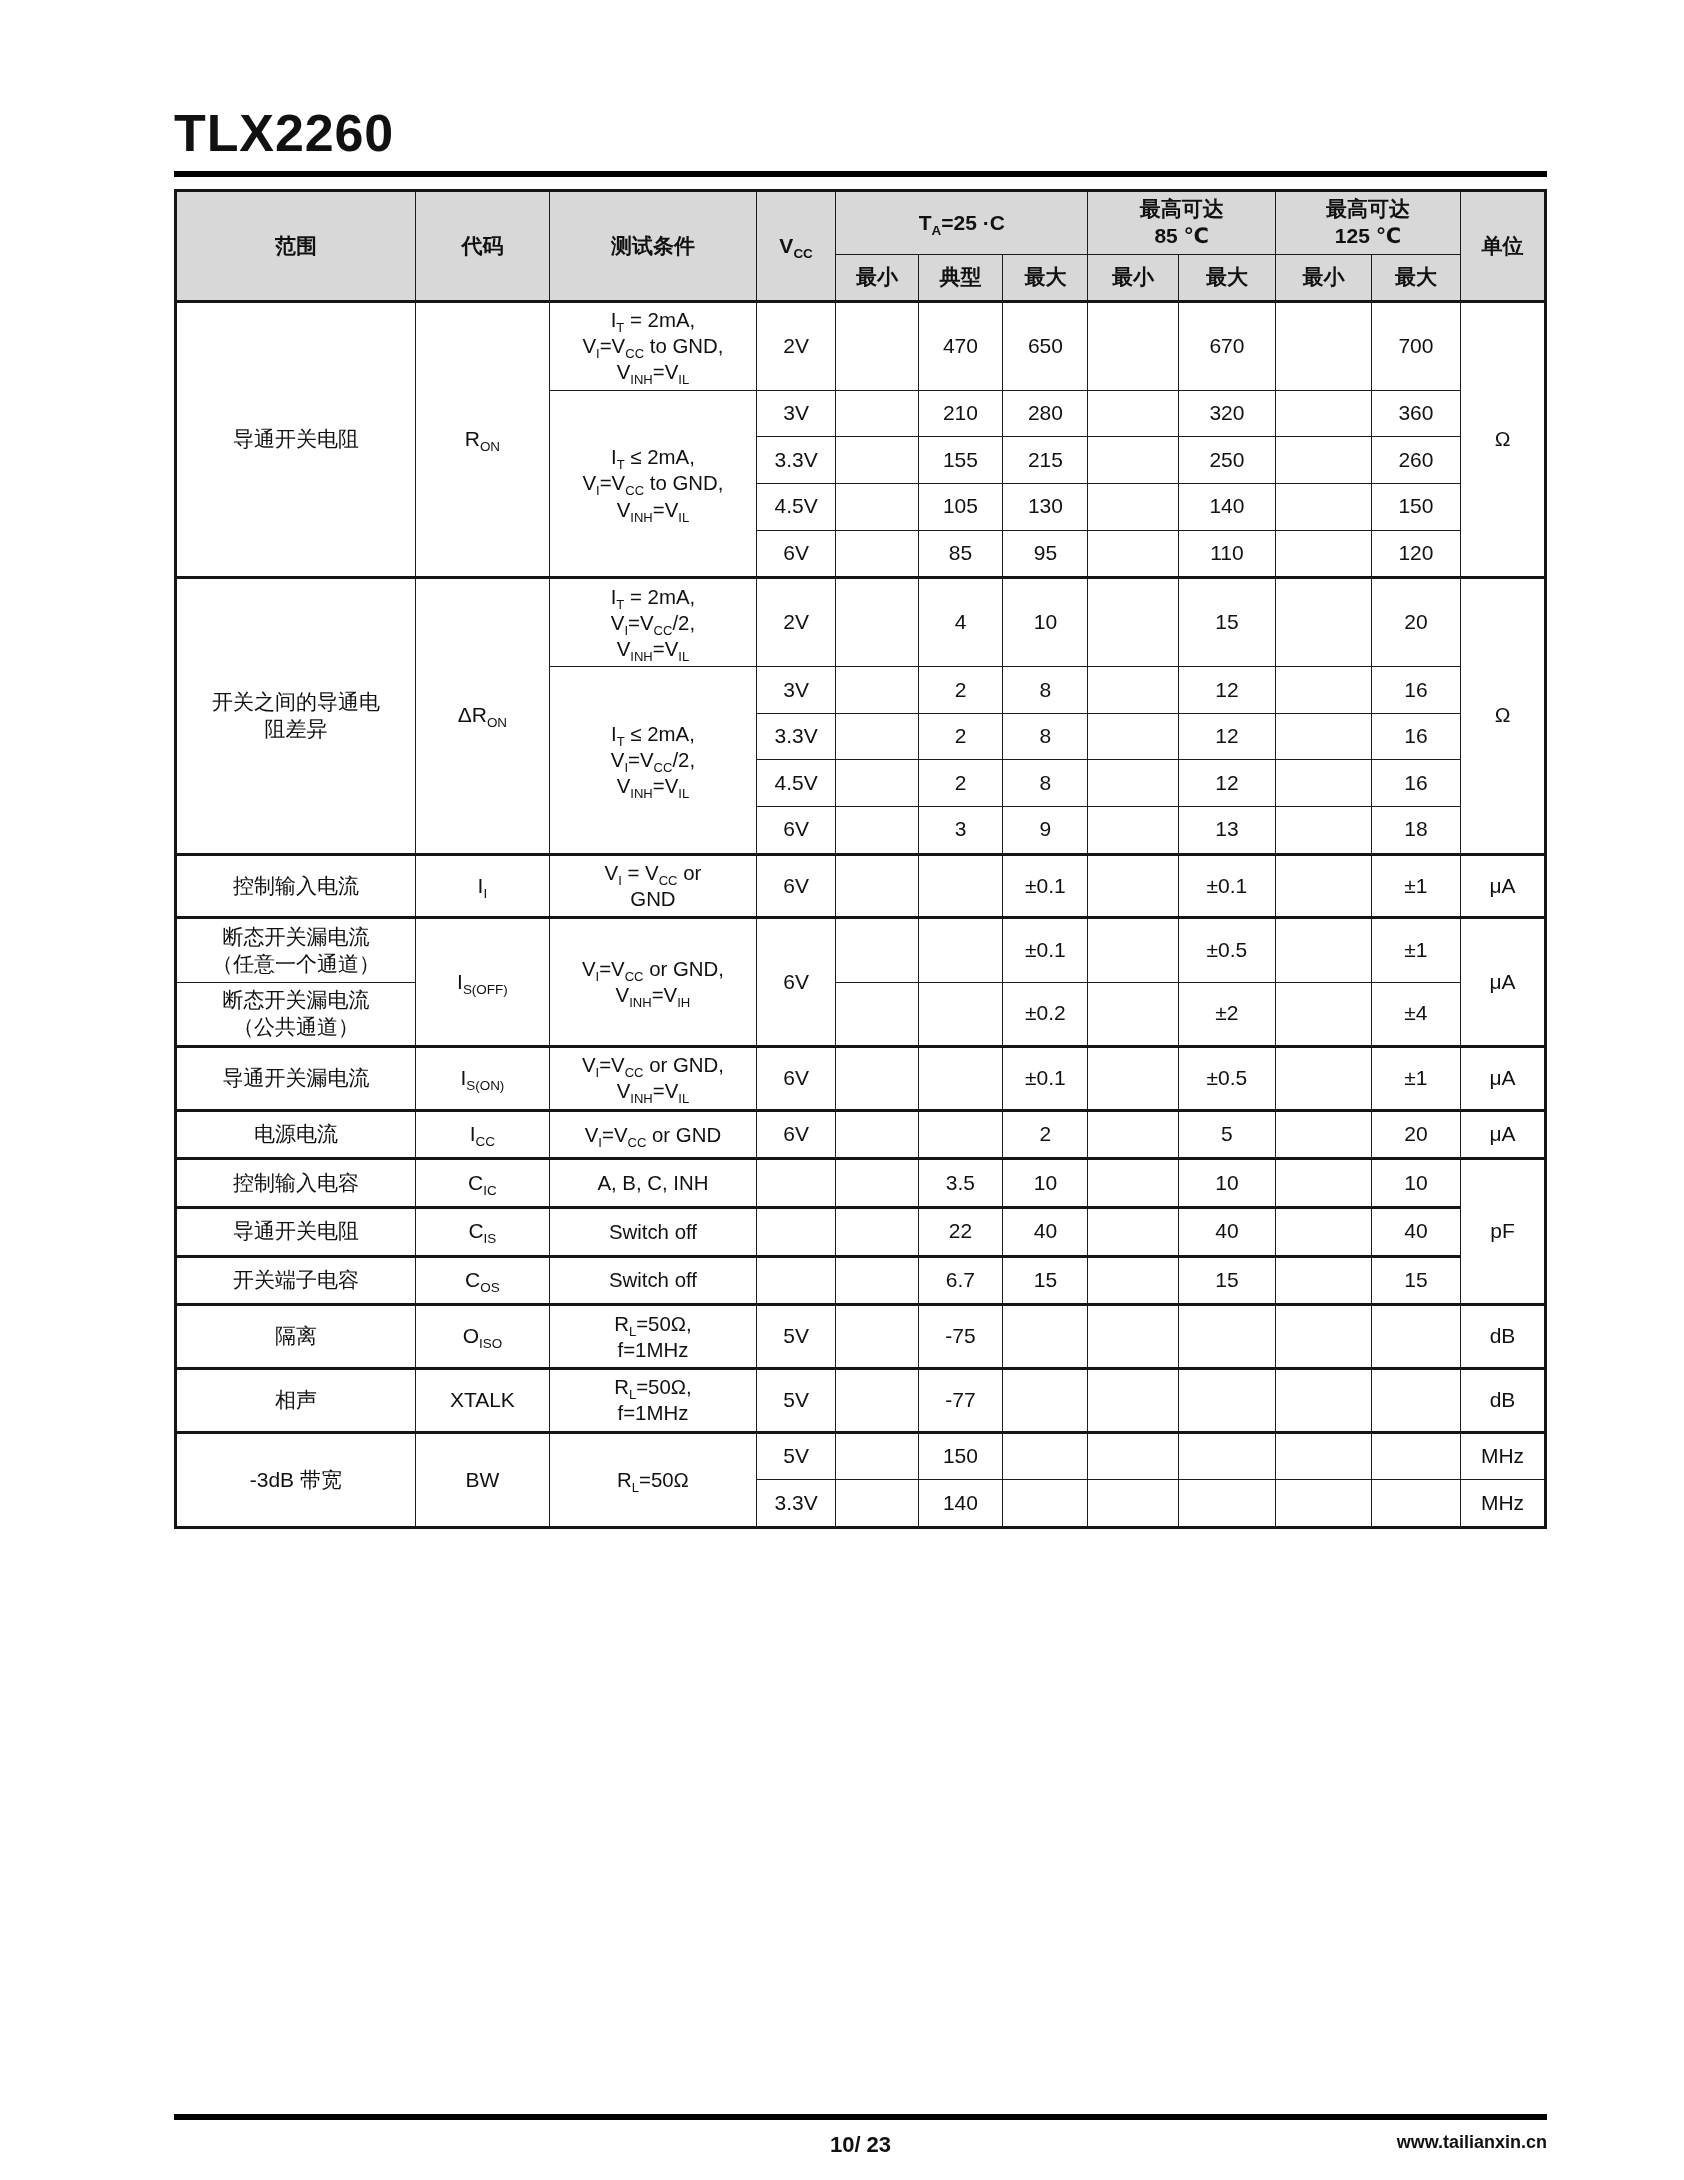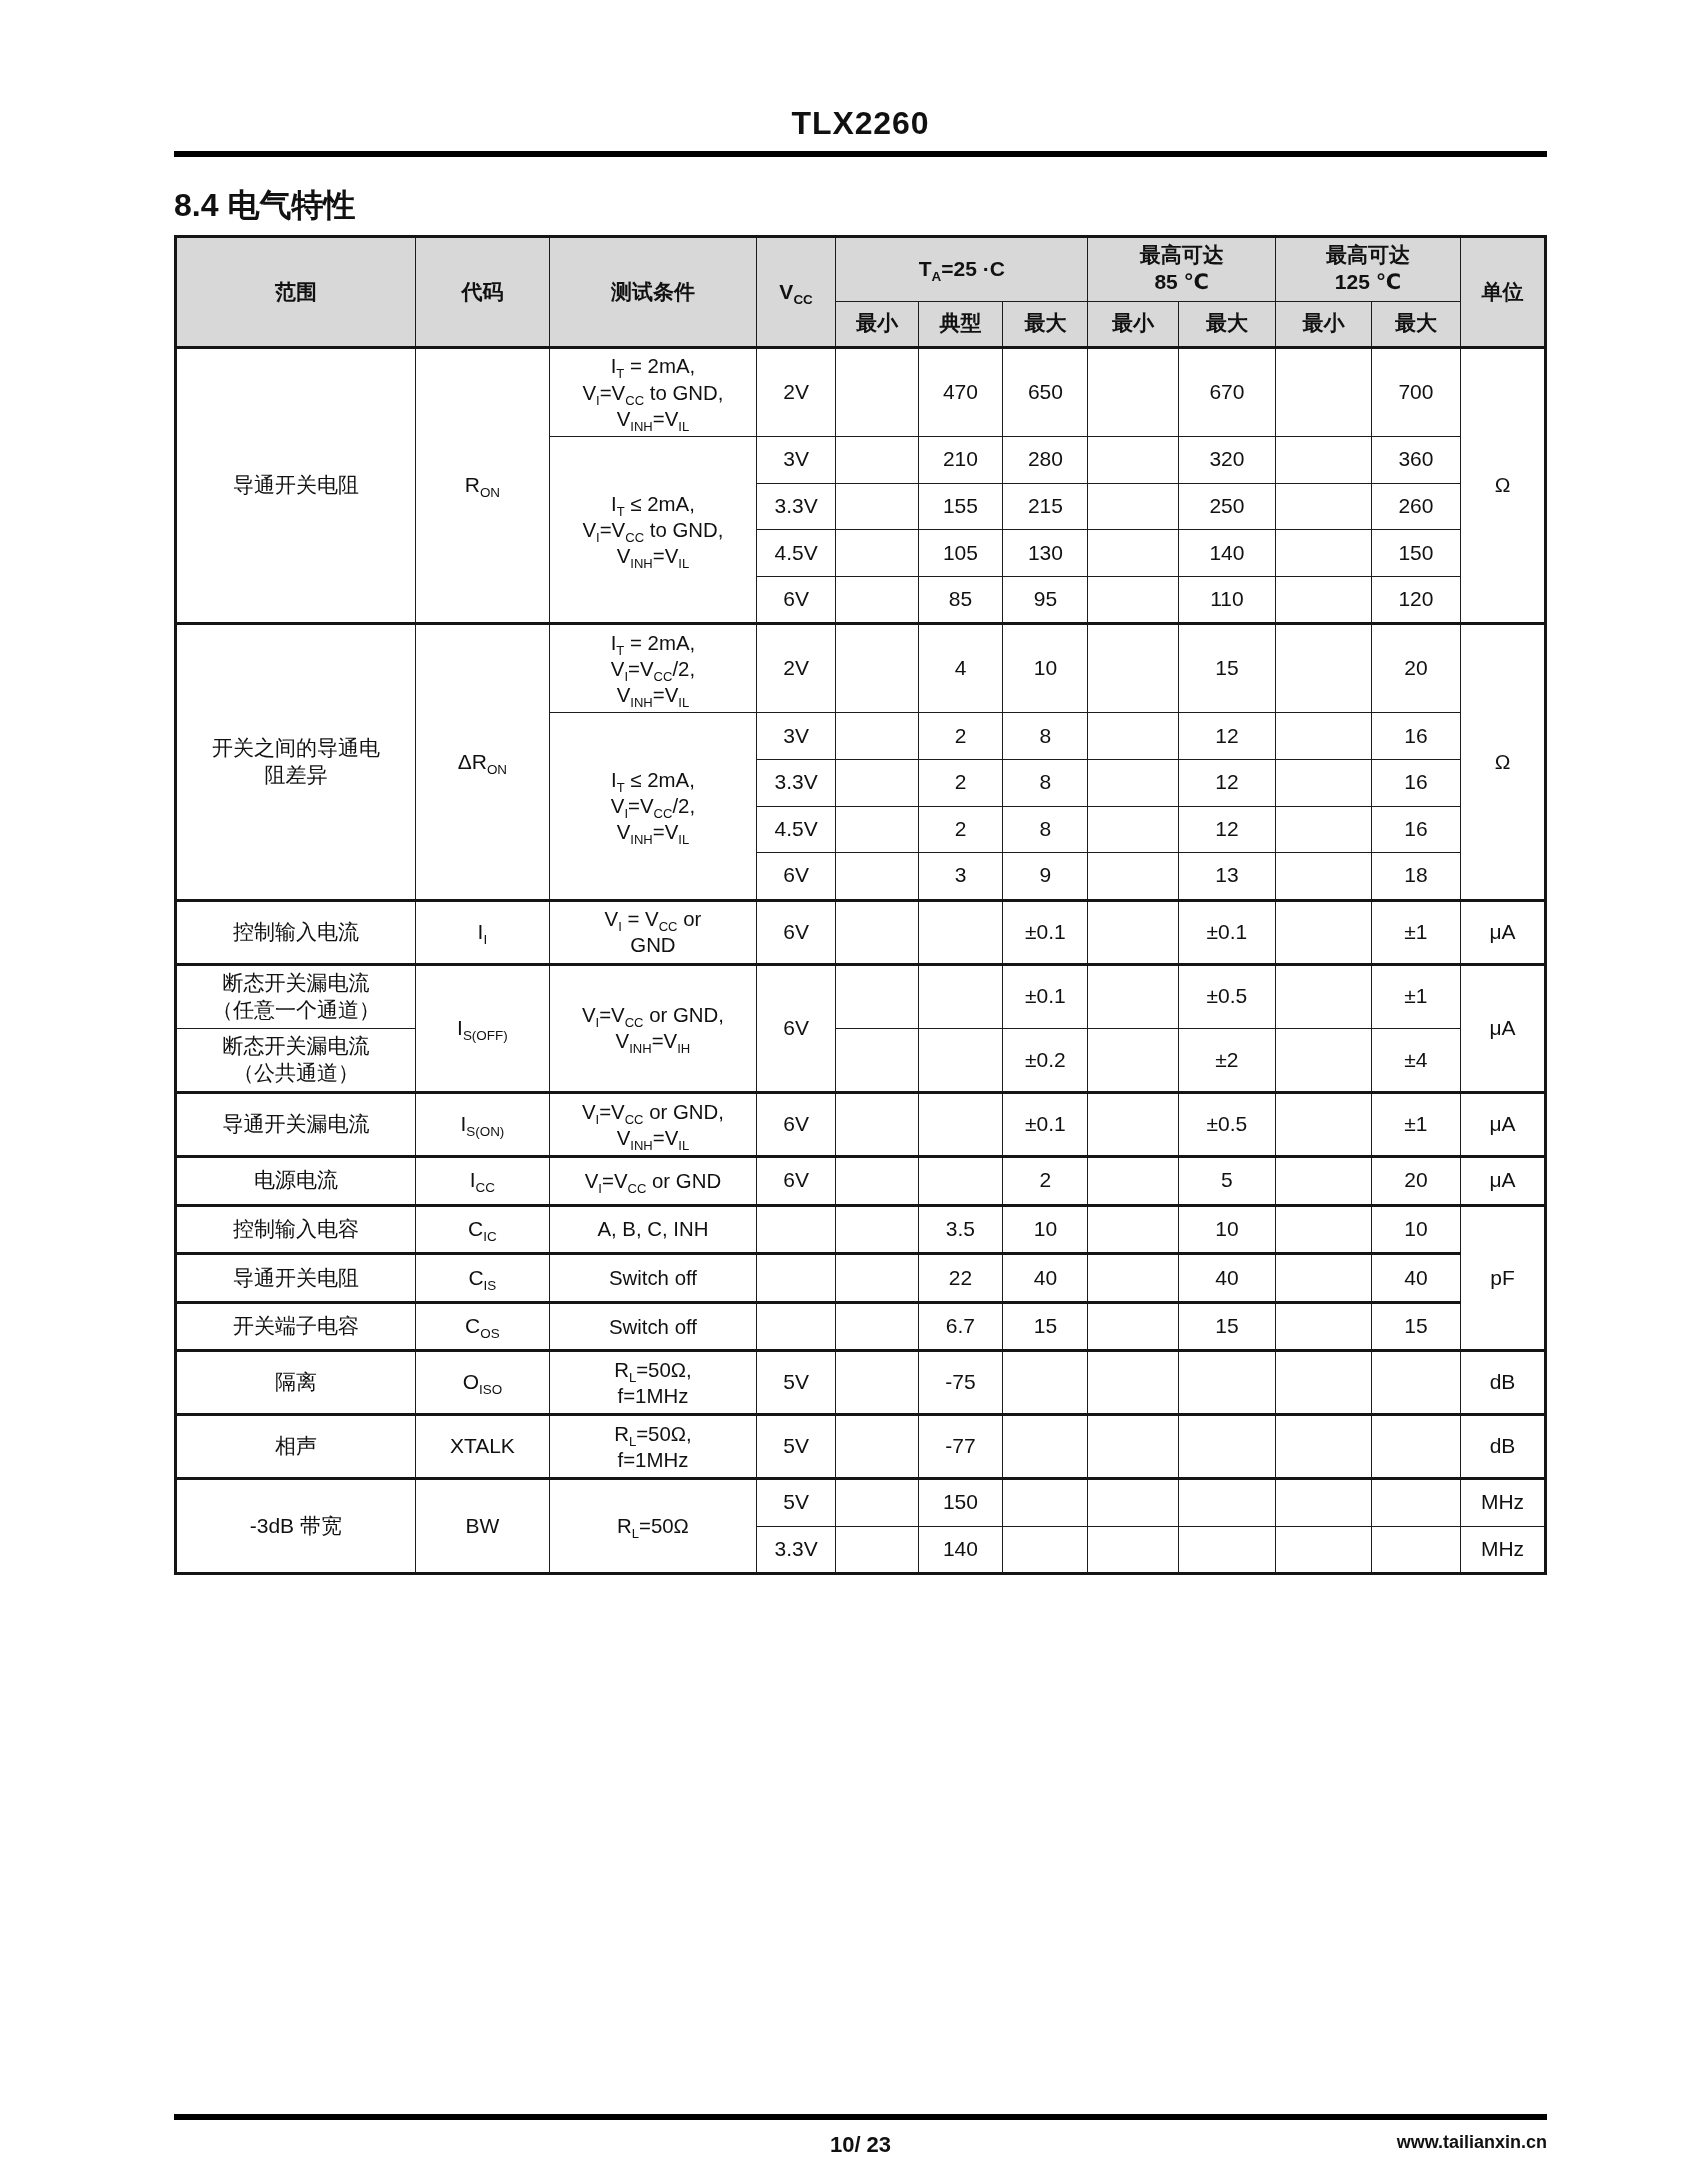--- a/index.html
+++ b/index.html
@@ -4,22 +4,22 @@
 <style>
   html,body { margin:0; padding:0; }
   body {
     width:1685px; height:2181px; position:relative;
     background:#ffffff; color:#111;
     font-family:"Liberation Sans","DejaVu Sans",sans-serif;
   }
   .content { position:absolute; left:174px; top:0; width:1373px; }
 
   .doc-num {
-    margin-top:107px; text-align:center;
-    font-size:32px; font-weight:bold; line-height:1; letter-spacing:0.9px;
+    margin-top:107px; text-align:left;
+    font-size:52px; font-weight:bold; line-height:1; letter-spacing:0.9px;
   }
   .top-rule { margin-top:12px; height:6px; background:#000; }
 
   .sec-title { margin:31px 0 0 0; font-size:32px; font-weight:bold; line-height:1.1; }
   .sec-note  { margin:10.2px 0 0 0; font-size:19.6px; line-height:1.2; }
 
   table.spec {
     margin-top:12px; width:100%;
     border-collapse:collapse; table-layout:fixed;
     font-size:21px;
@@ -52,21 +52,20 @@
     font-size:18px; font-weight:bold;
   }
 </style>
 </head>
 <body>
 
 <div class="content">
   <div class="doc-num">TLX2260</div>
   <div class="top-rule"></div>
 
-  <h1 class="sec-title">8.4 电气特性</h1>
 
   <table class="spec">
     <colgroup>
       <col style="width:17.5%">
         <col style="width:9.8%">
         <col style="width:15.1%">
       <col style="width:5.8%">
         <col style="width:6.0%">
         <col style="width:6.2%">
       <col style="width:6.2%">

